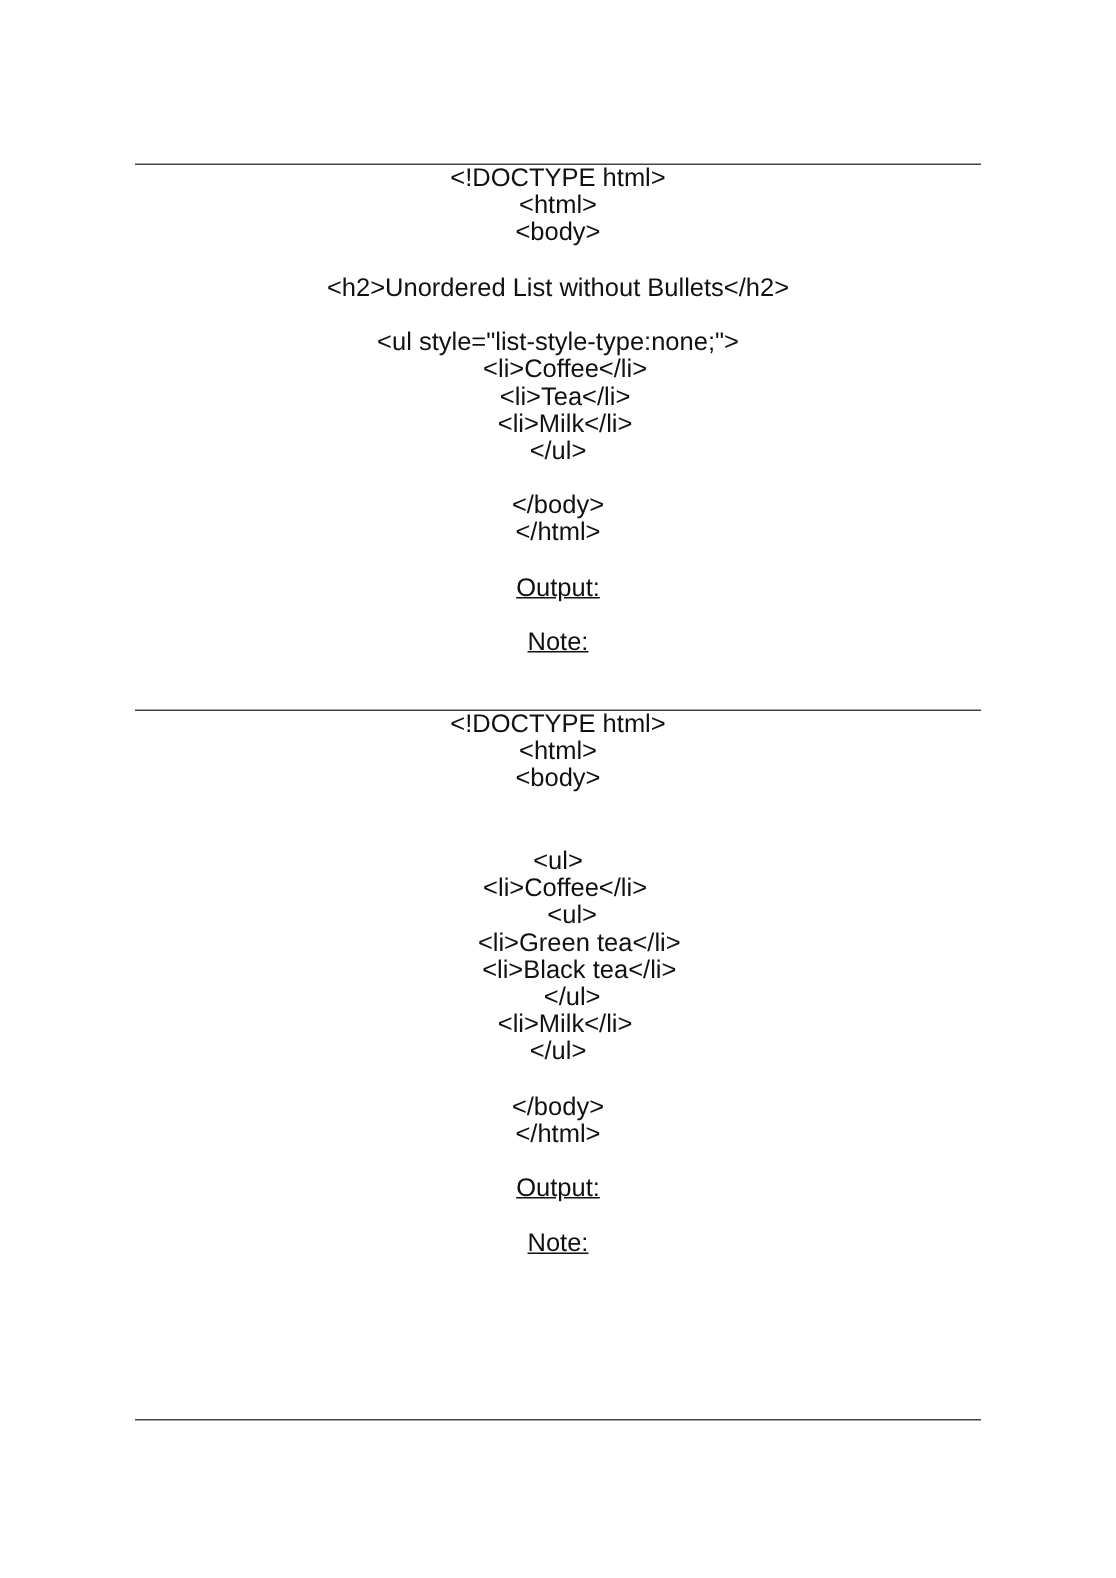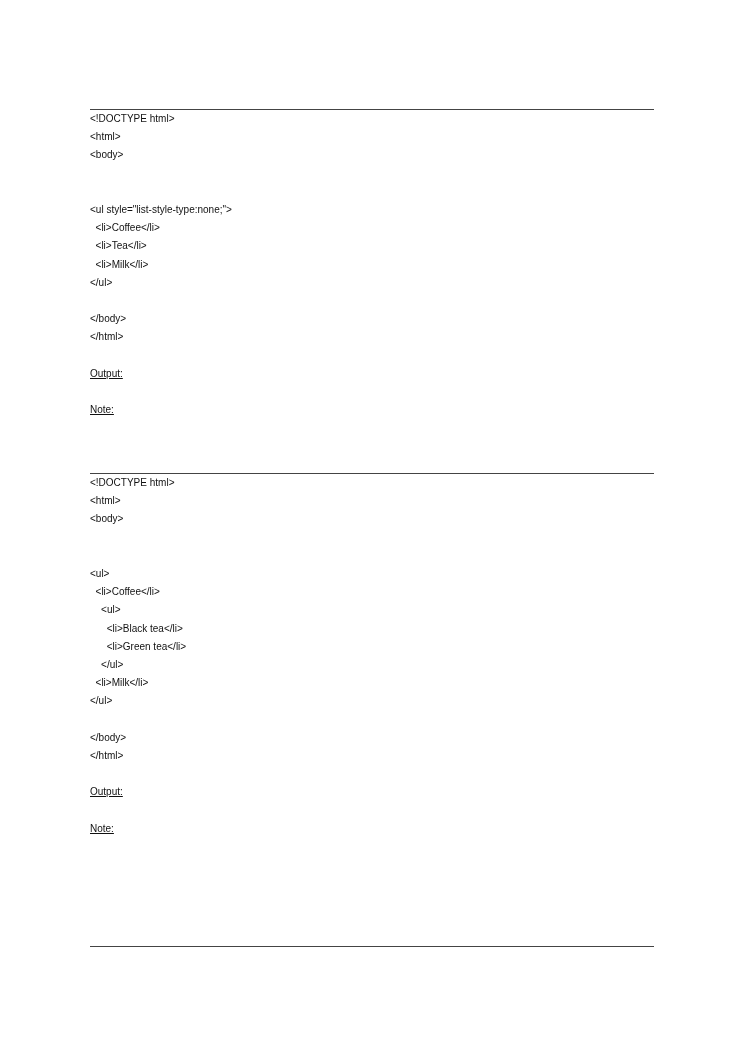--- a/index.html
+++ b/index.html
@@ -1,32 +1,33 @@
 <!DOCTYPE html>
 <html><head>
   <meta charset="utf-8">
   <style>
     html, body { margin: 0; padding: 0; background: #ffffff; }
     body { width: 744px; height: 1052px; position: relative; overflow: hidden;
            font-family: "Liberation Sans", "DejaVu Sans", sans-serif; color: #111; }
     .rule { position: absolute; left: 90px; width: 564px; height: 0; border-top: 1.3px solid #444; }
     .block { position: absolute; left: 90px; width: 564px; }
-    .line { height: 18.2px; line-height: 18.2px; font-size: 10px; white-space: pre; }
+    .line { height: 18.2px; line-height: 18.2px; font-size: 17px; white-space: pre; text-align: center; }
     .label { text-decoration: underline; margin-top: 36px; }
   </style>
 </head>
 <body>
 
 <div class="rule" style="top:109px;"></div>
 
 <div class="block" style="top:110px;">
   <div class="line">&lt;!DOCTYPE html&gt;</div>
   <div class="line">&lt;html&gt;</div>
   <div class="line">&lt;body&gt;</div>
   <div class="line"></div>
+  <div class="line">&lt;h2&gt;Unordered List without Bullets&lt;/h2&gt;</div>
   <div class="line"></div>
   <div class="line">&lt;ul style="list-style-type:none;"&gt;</div>
   <div class="line">  &lt;li&gt;Coffee&lt;/li&gt;</div>
   <div class="line">  &lt;li&gt;Tea&lt;/li&gt;</div>
   <div class="line">  &lt;li&gt;Milk&lt;/li&gt;</div>
   <div class="line">&lt;/ul&gt;</div>
   <div class="line"></div>
   <div class="line">&lt;/body&gt;</div>
   <div class="line">&lt;/html&gt;</div>
   <div class="line"></div>
@@ -39,22 +40,22 @@
 
 <div class="block" style="top:474px;">
   <div class="line">&lt;!DOCTYPE html&gt;</div>
   <div class="line">&lt;html&gt;</div>
   <div class="line">&lt;body&gt;</div>
   <div class="line"></div>
   <div class="line"></div>
   <div class="line">&lt;ul&gt;</div>
   <div class="line">  &lt;li&gt;Coffee&lt;/li&gt;</div>
   <div class="line">    &lt;ul&gt;</div>
+  <div class="line">      &lt;li&gt;Green tea&lt;/li&gt;</div>
   <div class="line">      &lt;li&gt;Black tea&lt;/li&gt;</div>
-  <div class="line">      &lt;li&gt;Green tea&lt;/li&gt;</div>
   <div class="line">    &lt;/ul&gt;</div>
   <div class="line">  &lt;li&gt;Milk&lt;/li&gt;</div>
   <div class="line">&lt;/ul&gt;</div>
   <div class="line"></div>
   <div class="line">&lt;/body&gt;</div>
   <div class="line">&lt;/html&gt;</div>
   <div class="line"></div>
   <div class="line"><span class="label">Output:</span></div>
   <div class="line"></div>
   <div class="line"><span class="label">Note:</span></div>

